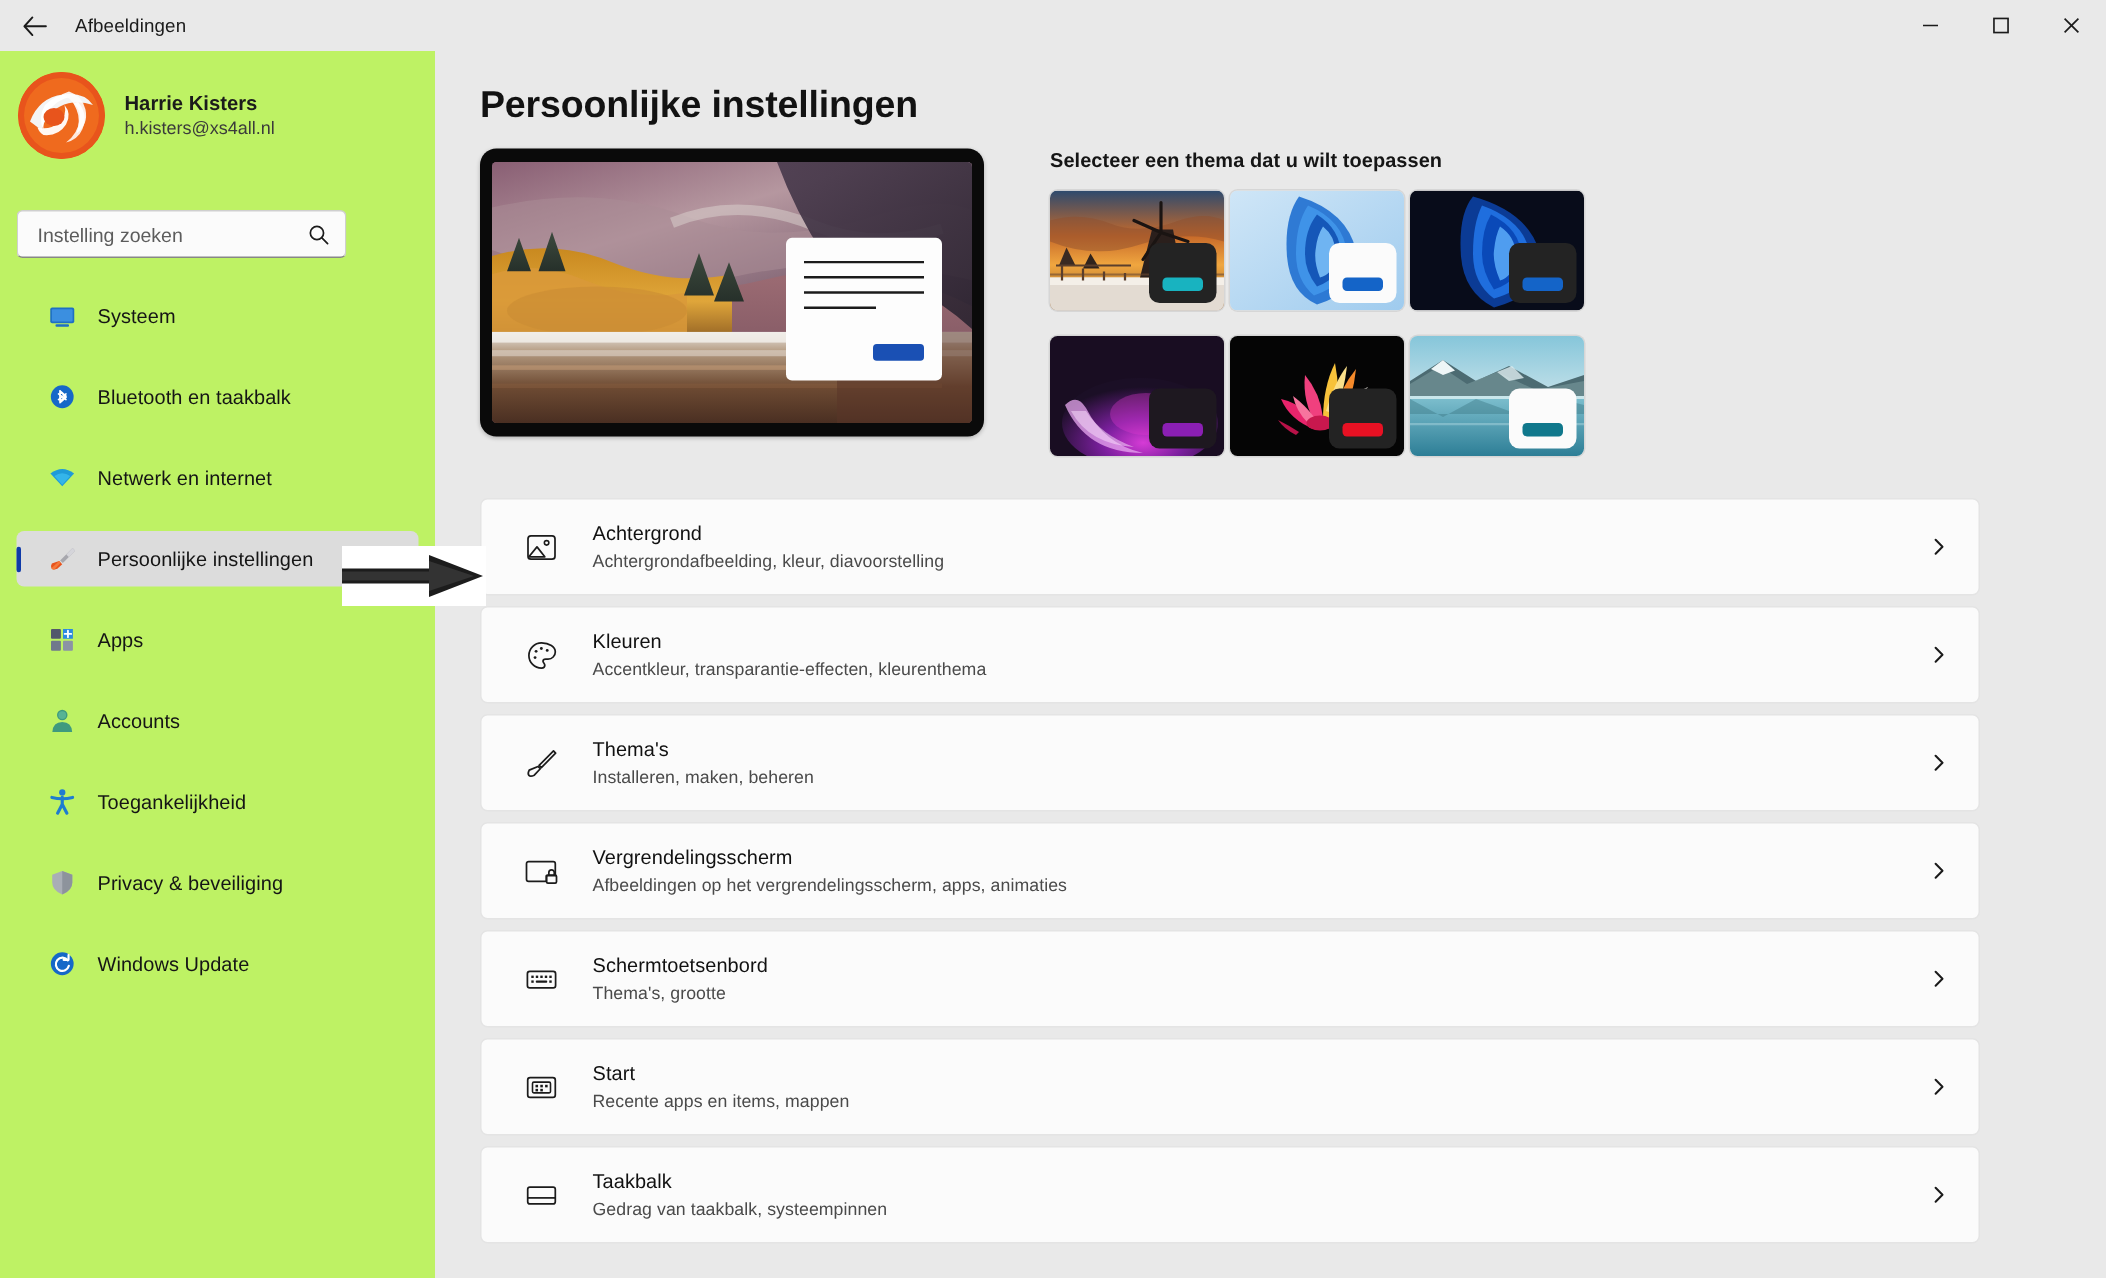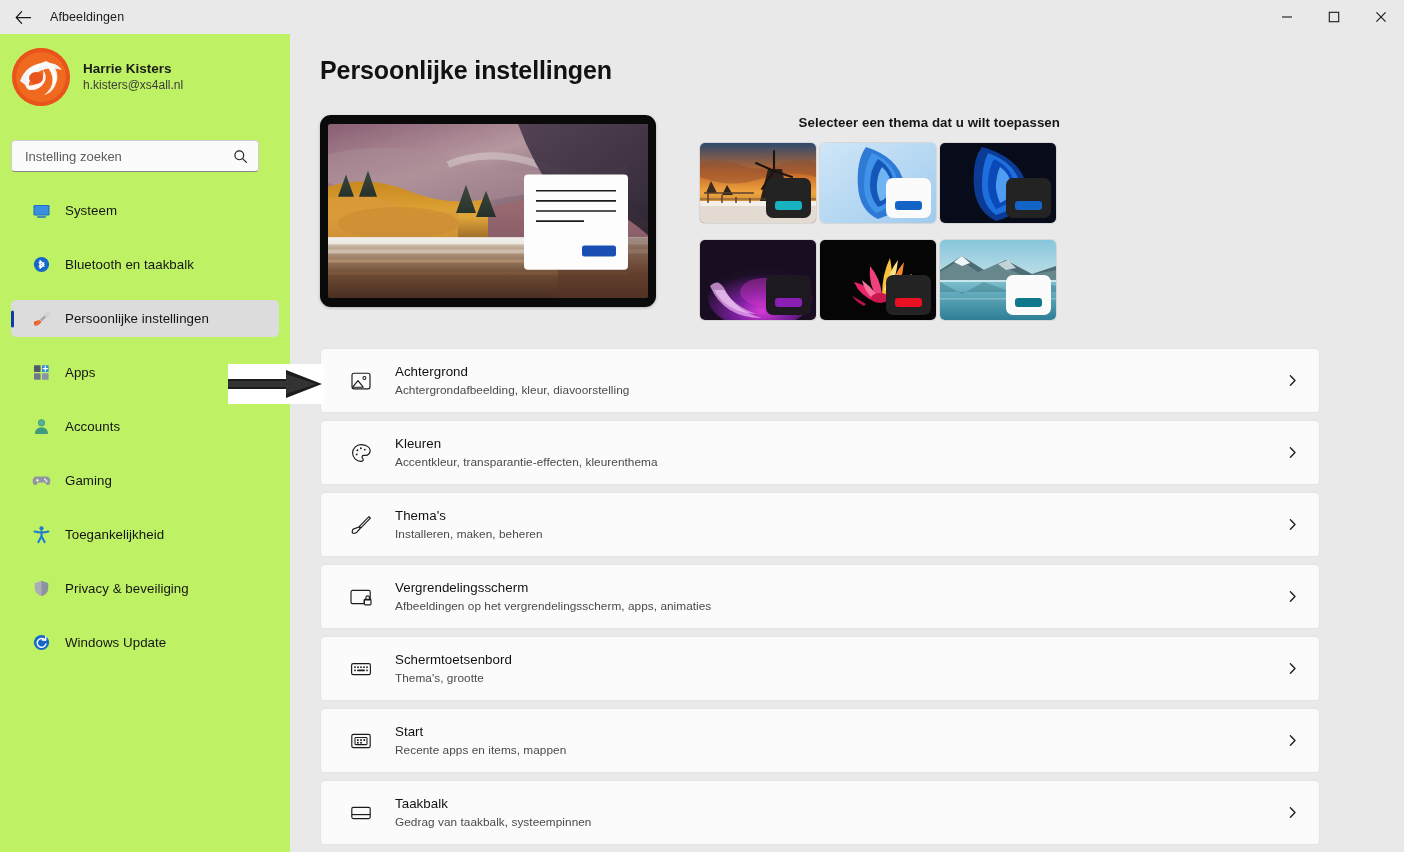--- a/index.html
+++ b/index.html
@@ -107,21 +107,21 @@
     color: #3b3b3b;
     line-height: 1.25;
     white-space: nowrap;
   }
 
   .searchwrap {
     margin: 24px 12px 0 11px;
     position: relative;
   }
   .searchbox {
-    width: 248px;
+    width: 220px;
     height: 32px;
     background: #fbfbfb;
     border: 1px solid #cfcfcf;
     border-bottom: 1px solid #878787;
     border-radius: 4px;
     display: flex;
     align-items: center;
     padding: 0 10px 0 13px;
     cursor: text;
     margin-top: 34px;
@@ -194,23 +194,22 @@
     font-size: 25px;
     font-weight: bold;
     color: #121212;
     margin: 22px 0 0 0;
     letter-spacing: -.1px;
   }
 
   .top-area {
     display: flex;
     gap: 44px;
-    margin-top: 30px;
+    margin-top: 14px;
     align-items: flex-start;
-    text-align: right;
   }
 
   
   .preview {
     width: 336px;
     flex: 0 0 336px;
   }
   .monitor {
     width: 336px;
     height: 192px;
@@ -419,20 +418,29 @@
             <svg width="19" height="19" viewBox="0 0 19 19">
               <circle cx="9.5" cy="9.5" r="7.6" fill="#1668c8"></circle>
               <path d="M8 5.6 L12 9.1 L8 12.6 V5.6 L12 9.9 L8 13.4" fill="none" stroke="#fff" stroke-width="1.15" stroke-linejoin="round" stroke-linecap="round"></path>
               <path d="M7 7.6 L12 11.4" stroke="#fff" stroke-width="1.1" stroke-linecap="round"></path>
               <path d="M7 11.4 L12 7.6" stroke="#fff" stroke-width="1.1" stroke-linecap="round"></path>
             </svg>
           </span>
           <span class="nav-label">Bluetooth en taakbalk</span>
         </div>
 
+        <div class="navitem">
+          <span class="nav-ico">
+            <svg width="19" height="19" viewBox="0 0 19 19">
+              <path d="M1.6 6.6 Q9.5 0.6 17.4 6.6 L9.5 15.2 Z" fill="#1f9bd8"></path>
+              <path d="M4.2 8.4 Q9.5 4.5 14.8 8.4 L9.5 14.2 Z" fill="#34b5ea"></path>
+            </svg>
+          </span>
+          <span class="nav-label">Netwerk en internet</span>
+        </div>
 
         <div class="navitem selected">
           <span class="nav-ico">
             <svg width="19" height="19" viewBox="0 0 19 19">
               <path d="M16.4 2.4 L8.1 10.6 L9.9 12.4 L18.1 4.2 Z" fill="#a7a7ad"></path>
               <path d="M16.4 2.4 L12.2 6.6 L13.9 8.3 L18.1 4.2 Z" fill="#d5d5da"></path>
               <path d="M7.4 11 L9.5 13.1 L6.2 16.1 Q3.6 17.2 2.3 15.9 Q1.4 14.6 2.6 12.6 Z" fill="#e8531c"></path>
               <path d="M7.4 11 L8.5 12.1 L4.3 16.6 Q2.8 17.2 2.3 15.9 Z" fill="#f4793a"></path>
             </svg>
           </span>
@@ -457,31 +465,20 @@
             <svg width="19" height="19" viewBox="0 0 19 19">
               <circle cx="9.5" cy="5.7" r="3.5" fill="#3f9a7e"></circle>
               <path d="M2.9 17 Q3.3 10.3 9.5 10.3 Q15.7 10.3 16.1 17 Z" fill="#3f9a7e"></path>
               <circle cx="9.5" cy="5.7" r="2.6" fill="#57b394"></circle>
             </svg>
           </span>
           <span class="nav-label">Accounts</span>
         </div>
 
 
-        <div class="navitem">
-          <span class="nav-ico">
-            <svg width="19" height="19" viewBox="0 0 19 19">
-              <path d="M4.6 5.6 h9.8 a4 4 0 0 1 3.9 4.6 l-.3 2.1 a2.1 2.1 0 0 1 -3.8 .9 l-1.3 -1.8 h-6.8 l-1.3 1.8 a2.1 2.1 0 0 1 -3.8 -.9 l-.3 -2.1 a4 4 0 0 1 3.9 -4.6 z" fill="#90959e"></path>
-              <path d="M5.4 8.2 v2.2 M4.3 9.3 h2.2" stroke="#f2f2f2" stroke-width="1.05" stroke-linecap="round"></path>
-              <circle cx="13.1" cy="8.5" r="0.95" fill="#f2f2f2"></circle>
-              <circle cx="14.6" cy="10.2" r="0.95" fill="#f2f2f2"></circle>
-            </svg>
-          </span>
-          <span class="nav-label">Gaming</span>
-        </div>
 
         <div class="navitem">
           <span class="nav-ico">
             <svg width="19" height="19" viewBox="0 0 19 19">
               <circle cx="9.5" cy="3.3" r="2.1" fill="#1e7cd0"></circle>
               <path d="M2.6 6.6 Q9.5 8.4 16.4 6.6" fill="none" stroke="#1e7cd0" stroke-width="2.1" stroke-linecap="round"></path>
               <path d="M9.5 6.4 V11.2 L6.4 17.1 M9.5 11.2 L12.6 17.1" fill="none" stroke="#1e7cd0" stroke-width="2.1" stroke-linecap="round" stroke-linejoin="round"></path>
             </svg>
           </span>
           <span class="nav-label">Toegankelijkheid</span>

